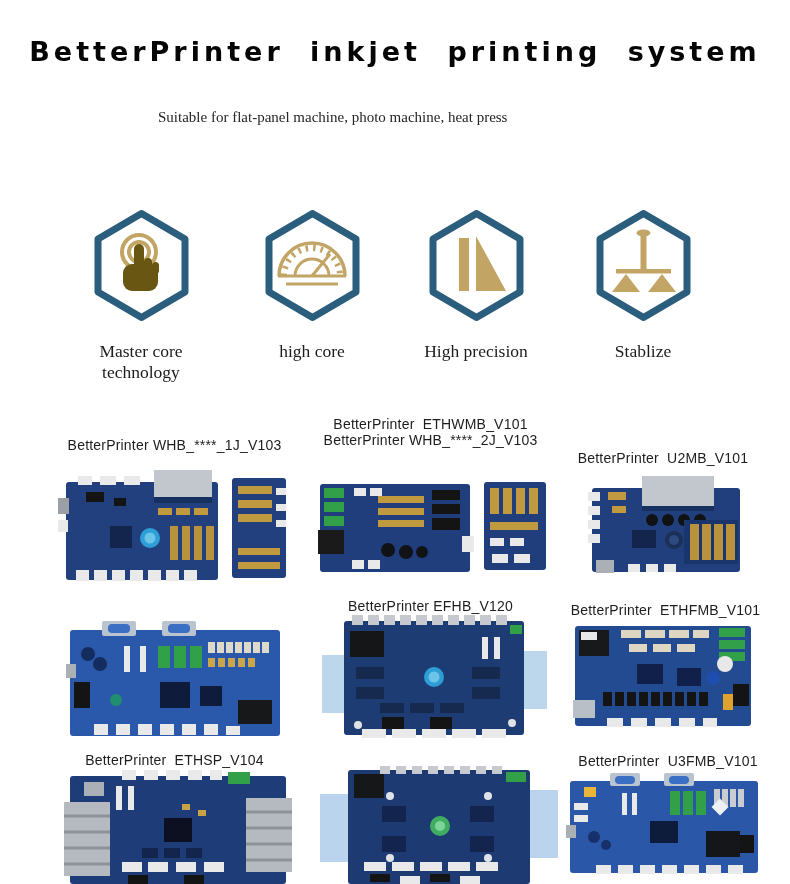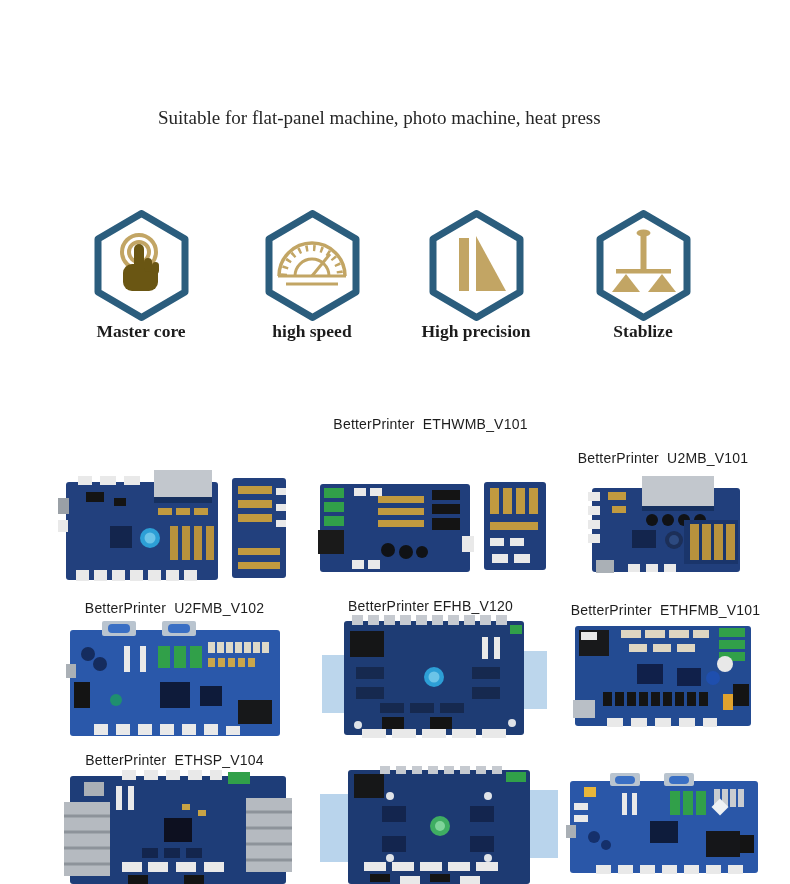--- a/index.html
+++ b/index.html
@@ -6,74 +6,76 @@
   .page{position:relative;width:790px;height:884px;overflow:hidden;background:#ffffff;
         font-family:"Liberation Sans",sans-serif;}
 
   
   .title{position:absolute;top:36px;left:0;width:790px;margin:0;text-align:center;
          font-family:"DejaVu Sans",sans-serif;font-weight:800;font-size:27px;color:#050505;
          letter-spacing:4px;word-spacing:13px;white-space:nowrap;}
 
   
   .subtitle{position:absolute;top:106px;left:158px;width:505px;margin:0;
-            font-family:"Liberation Serif",serif;font-size:19px;line-height:23px;color:#262626;}
+            font-family:"Liberation Serif",serif;font-size:15px;line-height:23px;color:#262626;}
   .subtitle span{display:block;white-space:pre;}
 
   
   .feature{position:absolute;top:210px;width:150px;text-align:center;}
   .feature .hex{display:block;margin:0 auto;}
-  .feature-label{font-family:"Liberation Serif",serif;
-                 font-size:17.5px;line-height:21px;color:#1c1c1c;font-weight:bold;}
+  .feature-label{margin-top:20px;font-family:"Liberation Serif",serif;
+                 font-size:17.5px;line-height:21px;color:#1c1c1c;}
   .feature-label span{display:block;}
   .f1{left:66px;} .f2{left:237px;} .f3{left:401px;} .f4{left:568px;}
 
   
   .plabel{position:absolute;margin:0;text-align:center;
           font-size:14px;line-height:16px;color:#1d1d1d;letter-spacing:0.2px;}
   .plabel span{display:block;white-space:pre;}
   .pimg{position:absolute;}
 </style>
 </head>
 <body>
 
 <div class="page">
 
+  <h1 class="title">BetterPrinter inkjet printing system</h1>
 
   <p class="subtitle">
     <span>Suitable for flat-panel machine, photo machine, heat press</span>
   </p>
 
   <div class="feature f1">
     <svg class="hex" width="97" height="111" viewBox="0 0 97 111">
       <polygon points="48.5,3.5 92,29 92,82 48.5,107.5 5,82 5,29" fill="#ffffff" stroke="#2b5d7d" stroke-width="7" stroke-linejoin="round"></polygon>
       <circle cx="46" cy="42" r="17" fill="none" stroke="#c2a564" stroke-width="4"></circle>
       <circle cx="46" cy="42" r="10" fill="none" stroke="#c2a564" stroke-width="4"></circle>
       <rect x="41" y="34" width="10" height="28" rx="5" fill="#6a5613"></rect>
       <rect x="30" y="54" width="35" height="27" rx="9" fill="#6a5613"></rect>
       <rect x="51" y="48" width="8" height="14" rx="4" fill="#6a5613"></rect>
       <rect x="59" y="52" width="7" height="12" rx="3.5" fill="#6a5613"></rect>
     </svg>
     <div class="feature-label">
       <span>Master core</span>
+      <span>technology</span>
     </div>
   </div>
 
   <div class="feature f2">
     <svg class="hex" width="97" height="111" viewBox="0 0 97 111">
       <polygon points="48.5,3.5 92,29 92,82 48.5,107.5 5,82 5,29" fill="#ffffff" stroke="#2b5d7d" stroke-width="7" stroke-linejoin="round"></polygon>
       <path d="M15,66 A33,33 0 0 1 81,66" fill="none" stroke="#c2a564" stroke-width="3.5"></path>
       <path d="M20,66 A28,28 0 0 1 76,66" fill="none" stroke="#c2a564" stroke-width="6" stroke-dasharray="2.5,5"></path>
       <path d="M31,66 A17,17 0 0 1 65,66" fill="none" stroke="#c2a564" stroke-width="3"></path>
       <line x1="48" y1="66" x2="66" y2="44" stroke="#c2a564" stroke-width="3"></line>
       <line x1="14" y1="66" x2="82" y2="66" stroke="#c2a564" stroke-width="3"></line>
       <line x1="22" y1="74" x2="74" y2="74" stroke="#c2a564" stroke-width="3"></line>
     </svg>
     <div class="feature-label">
-      <span>high speed</span>
+      <span>high core</span>
       <span></span>
     </div>
   </div>
 
   <div class="feature f3">
     <svg class="hex" width="97" height="111" viewBox="0 0 97 111">
       <polygon points="48.5,3.5 92,29 92,82 48.5,107.5 5,82 5,29" fill="#ffffff" stroke="#2b5d7d" stroke-width="7" stroke-linejoin="round"></polygon>
       <rect x="31" y="28" width="10" height="53" fill="#c2a564"></rect>
       <polygon points="48,26 48,81 78,81" fill="#c2a564"></polygon>
     </svg>
@@ -92,20 +94,21 @@
       <polygon points="31,64 17,82 45,82" fill="#c2a564"></polygon>
       <polygon points="67,64 53,82 81,82" fill="#c2a564"></polygon>
     </svg>
     <div class="feature-label">
       <span>Stablize</span>
       <span></span>
     </div>
   </div>
 
   <p class="plabel" style="left:52px;top:437px;width:245px;">
+    <span>BetterPrinter WHB_****_1J_V103</span>
   </p>
   <svg class="pimg" style="left:58px;top:468px;" width="232" height="118" viewBox="0 0 232 118">
     <rect x="8" y="14" width="152" height="98" rx="3" fill="#22407d"></rect>
     <rect x="96" y="2" width="58" height="27" fill="#c2c7cd"></rect>
     <rect x="96" y="29" width="58" height="6" fill="#16305f"></rect>
     <rect x="0" y="30" width="11" height="16" fill="#9aa0a6"></rect>
     <rect x="0" y="52" width="10" height="12" fill="#e9e9e9"></rect>
     <rect x="20" y="8" width="14" height="9" fill="#e9e9e9"></rect>
     <rect x="42" y="8" width="16" height="9" fill="#e9e9e9"></rect>
     <rect x="66" y="8" width="16" height="9" fill="#e9e9e9"></rect>
@@ -134,20 +137,21 @@
     <rect x="180" y="46" width="34" height="8" fill="#c19a3f"></rect>
     <rect x="218" y="20" width="10" height="7" fill="#e9e9e9"></rect>
     <rect x="218" y="36" width="10" height="7" fill="#e9e9e9"></rect>
     <rect x="218" y="52" width="10" height="7" fill="#e9e9e9"></rect>
     <rect x="180" y="80" width="42" height="7" fill="#c19a3f"></rect>
     <rect x="180" y="94" width="42" height="7" fill="#c19a3f"></rect>
   </svg>
 
   <p class="plabel" style="left:308px;top:416px;width:245px;">
     <span>BetterPrinter  ETHWMB_V101</span>
+    <span>BetterPrinter WHB_****_2J_V103</span>
   </p>
   <svg class="pimg" style="left:316px;top:476px;" width="232" height="100" viewBox="0 0 232 100">
     <rect x="4" y="8" width="150" height="88" rx="3" fill="#203e7b"></rect>
     <rect x="8" y="12" width="20" height="10" fill="#31a049"></rect>
     <rect x="8" y="26" width="20" height="10" fill="#31a049"></rect>
     <rect x="8" y="40" width="20" height="10" fill="#31a049"></rect>
     <rect x="2" y="54" width="26" height="24" fill="#1a1a1a"></rect>
     <rect x="38" y="12" width="12" height="8" fill="#e9e9e9"></rect>
     <rect x="54" y="12" width="12" height="8" fill="#e9e9e9"></rect>
     <rect x="62" y="20" width="46" height="7" fill="#c19a3f"></rect>
@@ -198,23 +202,20 @@
     <rect x="102" y="48" width="9" height="36" fill="#b8923d"></rect>
     <rect x="114" y="48" width="9" height="36" fill="#b8923d"></rect>
     <rect x="126" y="48" width="9" height="36" fill="#b8923d"></rect>
     <rect x="138" y="48" width="9" height="36" fill="#b8923d"></rect>
     <rect x="8" y="84" width="18" height="13" fill="#aab0b6"></rect>
     <rect x="40" y="88" width="12" height="8" fill="#e9e9e9"></rect>
     <rect x="58" y="88" width="12" height="8" fill="#e9e9e9"></rect>
     <rect x="76" y="88" width="12" height="8" fill="#e9e9e9"></rect>
   </svg>
 
-  <p class="plabel" style="left:52px;top:600px;width:245px;">
-    <span>BetterPrinter  U2FMB_V102</span>
-  </p>
   <svg class="pimg" style="left:66px;top:620px;" width="218" height="124" viewBox="0 0 218 124">
     <rect x="4" y="10" width="210" height="106" rx="3" fill="#2a58aa"></rect>
     <rect x="36" y="1" width="34" height="15" rx="2" fill="#b9c4cf"></rect>
     <rect x="42" y="4" width="22" height="9" rx="4" fill="#3a6fc4"></rect>
     <rect x="96" y="1" width="34" height="15" rx="2" fill="#b9c4cf"></rect>
     <rect x="102" y="4" width="22" height="9" rx="4" fill="#3a6fc4"></rect>
     <circle cx="22" cy="34" r="7" fill="#152c5e"></circle>
     <circle cx="34" cy="44" r="7" fill="#152c5e"></circle>
     <rect x="58" y="26" width="6" height="26" fill="#e9e9e9"></rect>
     <rect x="74" y="26" width="6" height="26" fill="#e9e9e9"></rect>
@@ -395,20 +396,23 @@
       <rect x="72" y="96" width="22" height="9" fill="#e9e9e9"></rect>
       <rect x="100" y="96" width="22" height="9" fill="#e9e9e9"></rect>
       <rect x="128" y="96" width="22" height="9" fill="#e9e9e9"></rect>
       <rect x="156" y="96" width="22" height="9" fill="#e9e9e9"></rect>
     <rect x="50" y="108" width="20" height="8" fill="#141414"></rect>
     <rect x="110" y="108" width="20" height="8" fill="#141414"></rect>
     <rect x="80" y="110" width="20" height="8" fill="#e9e9e9"></rect>
     <rect x="140" y="110" width="20" height="8" fill="#e9e9e9"></rect>
   </svg>
 
+  <p class="plabel" style="left:558px;top:753px;width:220px;">
+    <span>BetterPrinter  U3FMB_V101</span>
+  </p>
   <svg class="pimg" style="left:566px;top:773px;" width="196" height="105" viewBox="0 0 196 105">
     <rect x="4" y="8" width="188" height="92" rx="3" fill="#2a57a8"></rect>
     <rect x="44" y="0" width="30" height="13" rx="2" fill="#b9c4cf"></rect>
     <rect x="49" y="3" width="20" height="8" rx="4" fill="#3a6fc4"></rect>
     <rect x="98" y="0" width="30" height="13" rx="2" fill="#b9c4cf"></rect>
     <rect x="103" y="3" width="20" height="8" rx="4" fill="#3a6fc4"></rect>
     <rect x="18" y="14" width="12" height="10" fill="#e8b63a"></rect>
     <rect x="8" y="30" width="14" height="7" fill="#e9e9e9"></rect>
     <rect x="8" y="42" width="14" height="7" fill="#e9e9e9"></rect>
     <rect x="56" y="20" width="5" height="22" fill="#e9e9e9"></rect>

